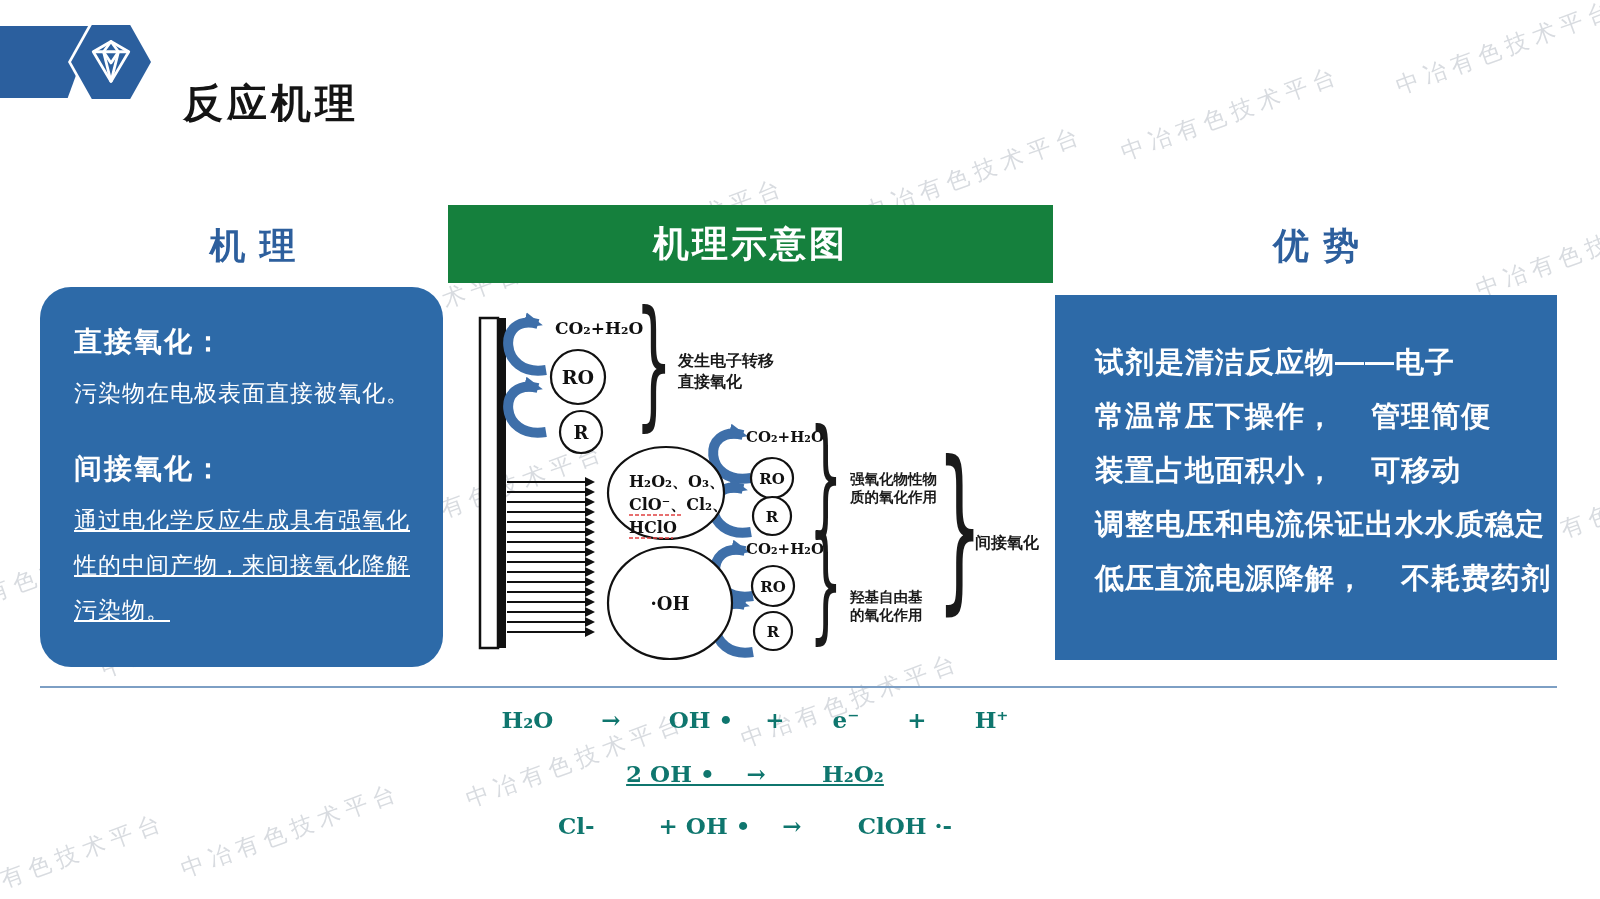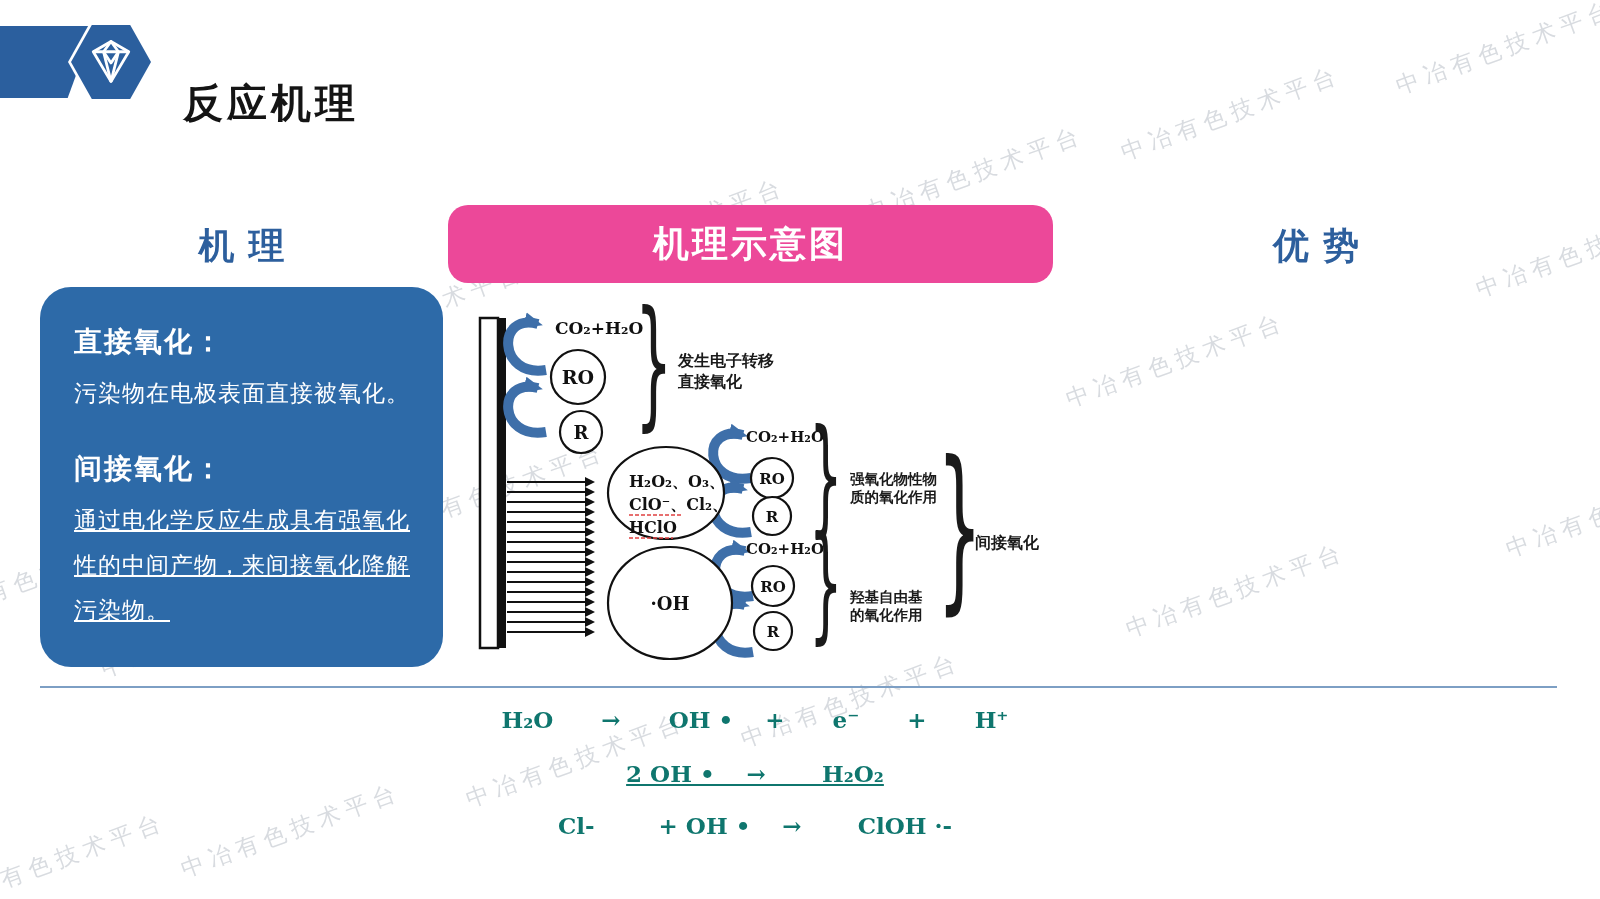--- a/index.html
+++ b/index.html
@@ -33,21 +33,21 @@
     position:absolute; left:183px; top:40px; font-size:40px; font-weight:700;
     color:#141414; letter-spacing:4px;margin-top:36px;
   }
   
   .col-head {
     position:absolute; top:222px; font-size:36px; font-weight:700;
     color:#2d5f9d; text-align:center; letter-spacing:2px;
   }
   .mid-bar {
     position:absolute; left:448px; top:205px; width:605px; height:78px;
-    background:#ec4899; display:flex; align-items:center; justify-content:center;border-radius:20px;
+    background:#15803d; display:flex; align-items:center; justify-content:center;
   }
   .mid-bar .t { color:#ffffff; font-size:36px; font-weight:700; letter-spacing:3px; }
   
   .box { position:absolute; background:#2d6aa8; color:#ffffff; }
   .box-left { left:40px; top:287px; width:403px; height:380px; padding:36px 18px 0 34px;border-radius:31px; }
   .box-left h3 { font-size:28px; font-weight:700; letter-spacing:2px; }
   .box-left p {
     font-family:"Liberation Serif", serif; font-size:23px; line-height:45px;
     margin-top:10px; letter-spacing:1px;
   }
@@ -98,34 +98,41 @@
           <path d="M30 4 L49 15 L30 47 L11 15 Z"></path>
           <path d="M11 15 H49"></path>
           <path d="M30 4 L22 15 L30 27 L38 15 Z"></path>
           <path d="M22 15 L30 47 M38 15 L30 47"></path>
         </g>
       </svg>
     </div>
   </div>
   <div class="page-title">反应机理</div>
 
-  <div class="col-head" style="left:135px; width:215px;">机 理</div>
+  <div class="col-head" style="left:146px; width:215px;">机 理</div>
   <div class="mid-bar">
     <span class="t">机理示意图</span>
   </div>
   <div class="col-head" style="left:1207px; width:220px;text-align:center;">优 势</div>
 
   <div class="box box-left">
     <h3>直接氧化：</h3>
     <p>污染物在电极表面直接被氧化。</p>
     <div class="gap"></div>
     <h3>间接氧化：</h3>
     <p style="width:352px;text-decoration:underline;">通过电化学反应生成具有强氧化性的中间产物，来间接氧化降解污染物。</p>
   </div>
 
+  <div class="box box-right">
+    <div class="adv-line">试剂是清洁反应物——电子</div>
+    <div class="adv-line">常温常压下操作，    管理简便</div>
+    <div class="adv-line">装置占地面积小，    可移动</div>
+    <div class="adv-line">调整电压和电流保证出水水质稳定</div>
+    <div class="adv-line">低压直流电源降解，    不耗费药剂</div>
+  </div>
 
   <svg class="schematic" width="614" height="385" viewBox="0 0 614 385">
     <defs>
       <marker id="mBlue" markerUnits="userSpaceOnUse" markerWidth="22" markerHeight="22" refX="14" refY="10" orient="auto">
         <path d="M0 2 L19 10 L0 18 Z" fill="#3e6fa9"></path>
       </marker>
       <marker id="mBlack" markerUnits="userSpaceOnUse" markerWidth="11" markerHeight="11" refX="8" refY="5" orient="auto">
         <path d="M0 0 L10 5 L0 10 Z" fill="#111111"></path>
       </marker>
     </defs>

